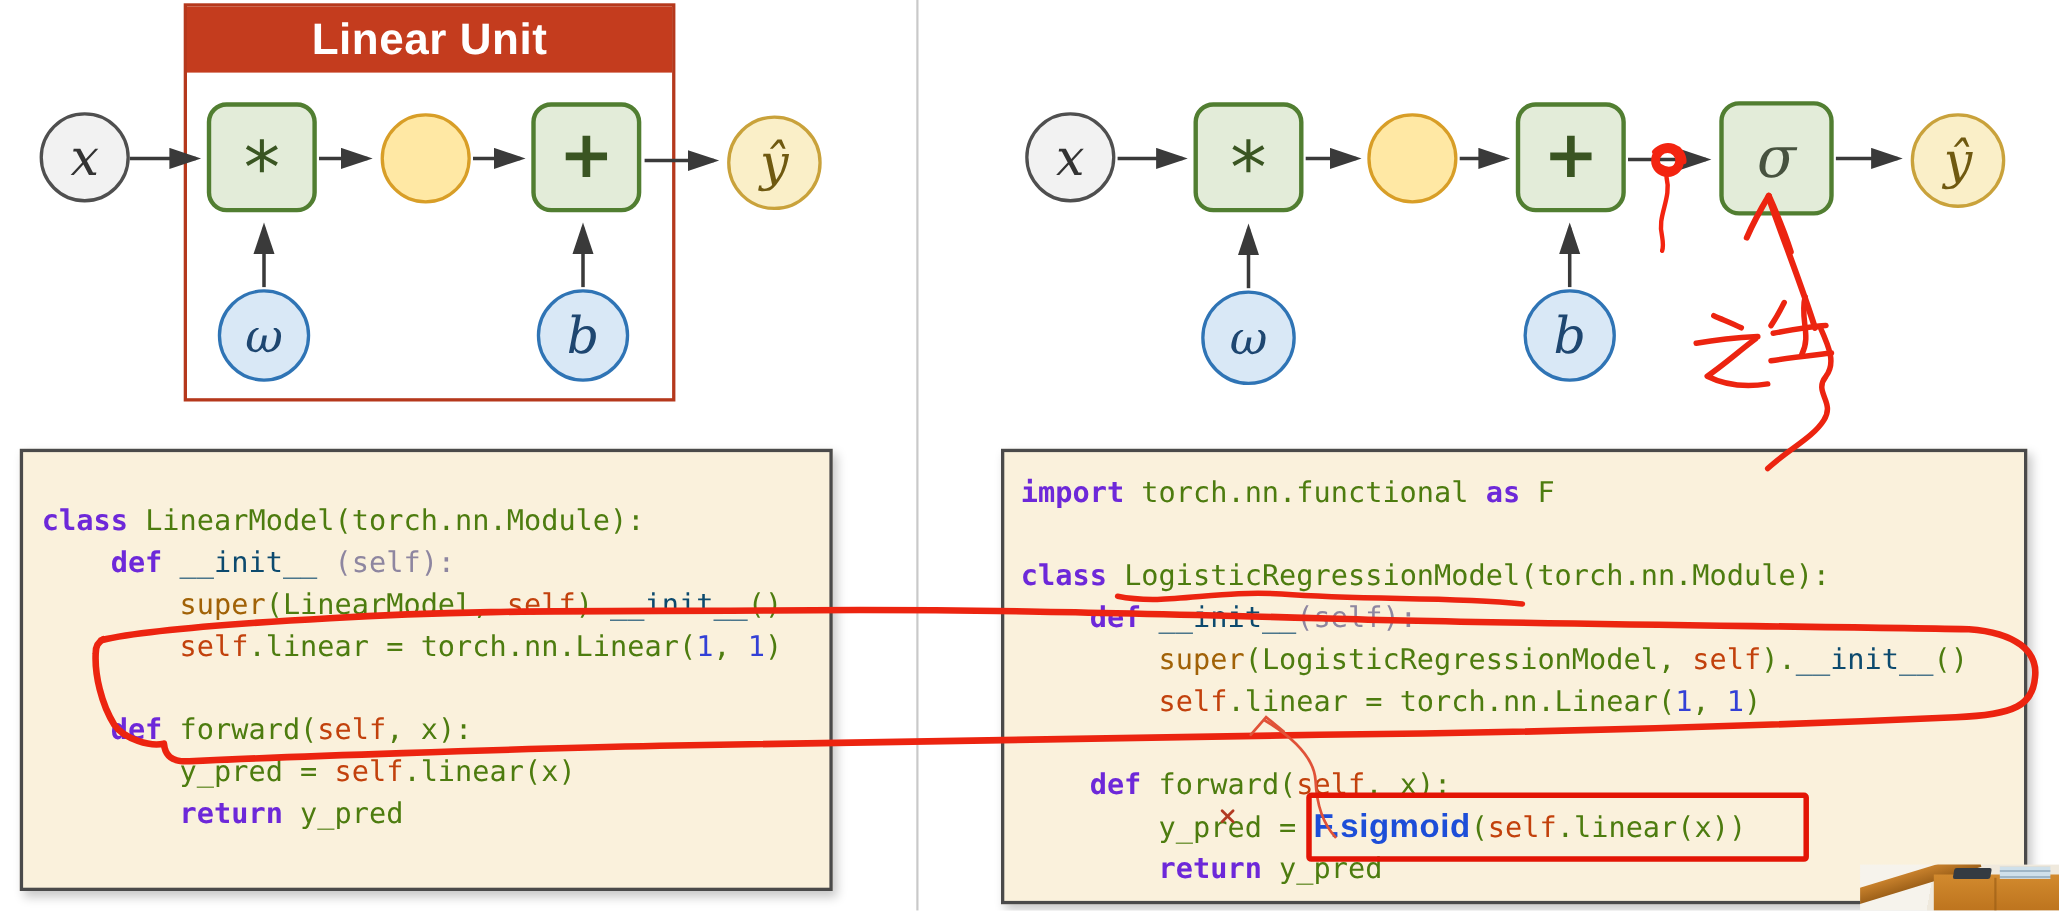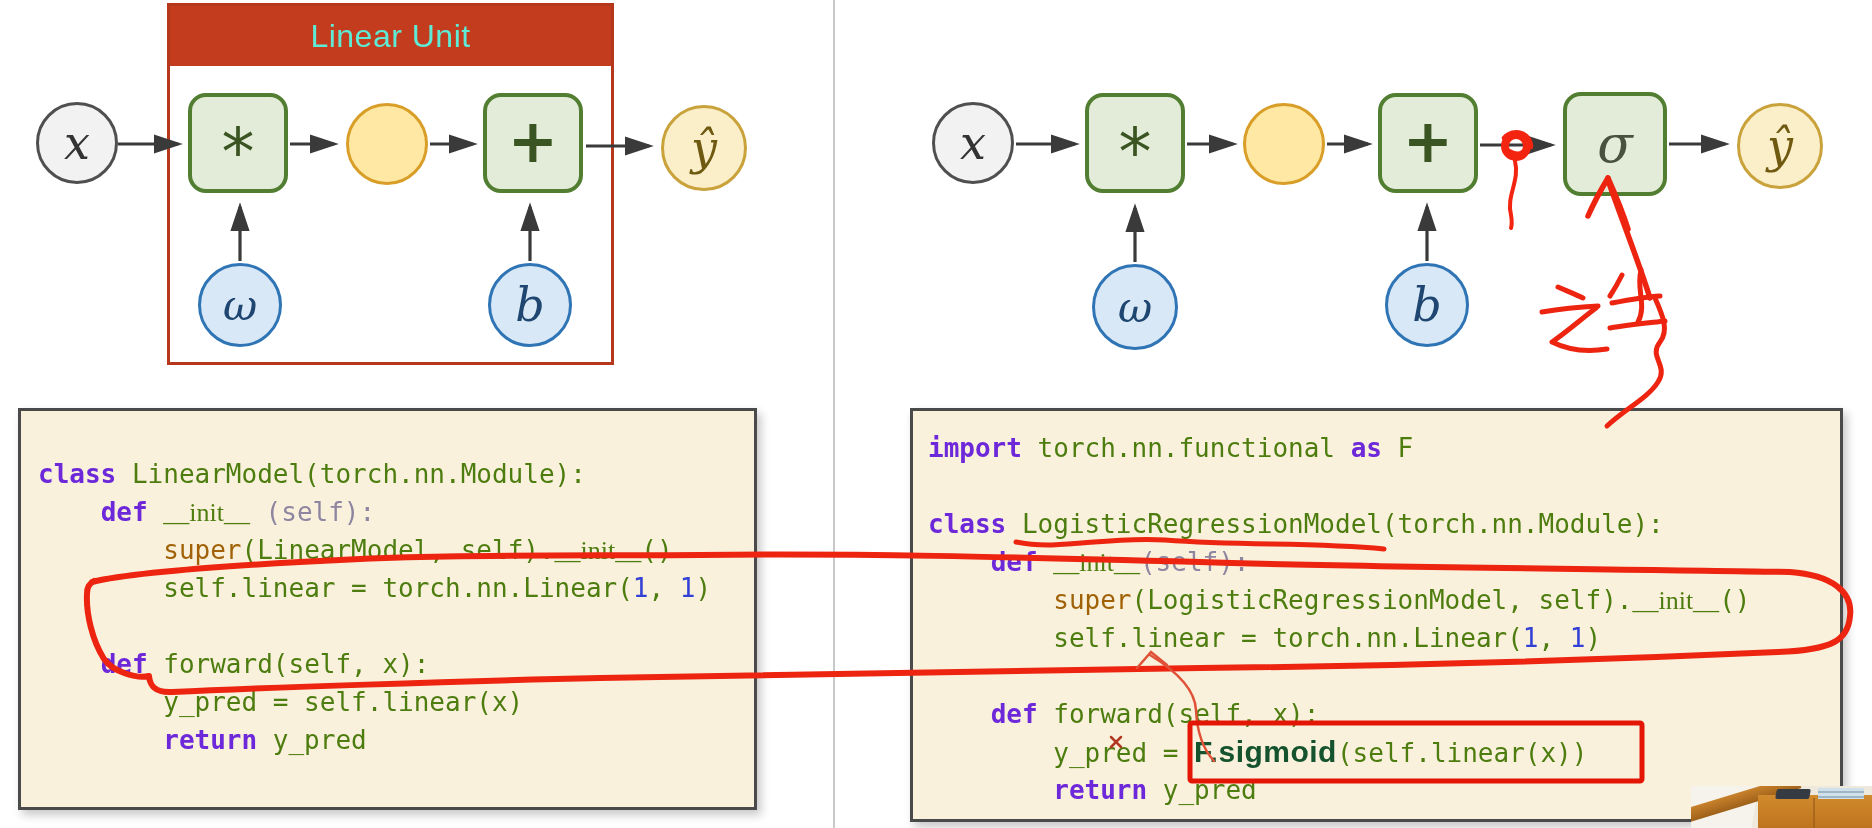--- a/index.html
+++ b/index.html
@@ -6,21 +6,21 @@
   .stage{position:relative;width:1872px;height:828px;background:#ffffff;overflow:hidden;
          font-family:"Liberation Sans",sans-serif;}
   .divider{position:absolute;left:833px;top:0;width:2px;height:828px;background:#c9c9c9;}
 
   
   .dbox{position:absolute;border:3px solid #b5381c;background:#ffffff;box-sizing:border-box;}
   .dbox.left{left:167px;top:3px;width:447px;height:362px;}
   .dbox.right{left:1065px;top:3px;width:622px;height:362px;}
   .dheader{position:absolute;left:0;top:0;right:0;height:60px;background:#c43c1e;
            display:flex;align-items:center;justify-content:center;}
-  .dheader span{color:#5eead4;font-size:32px;font-weight:400;letter-spacing:.5px;}
+  .dheader span{color:#ffffff;font-size:40px;font-weight:700;letter-spacing:.5px;}
 
   
   .node{position:absolute;box-sizing:border-box;display:flex;align-items:center;justify-content:center;}
   .circ{border-radius:50%;}
   .sq{border-radius:18px;}
   .n-x{width:82px;height:82px;background:#f2f2f2;border:3px solid #4f4f4f;
        font:italic 46px "DejaVu Serif",serif;color:#333;}
   .n-green{background:#e3ecd9;border:4px solid #517e31;color:#3a5522;}
   .n-ast{width:100px;height:100px;font:400 66px "DejaVu Sans",sans-serif;padding-top:18px;}
   .n-plus{width:100px;height:100px;font:700 60px "DejaVu Sans",sans-serif;padding-bottom:4px;}
@@ -33,26 +33,26 @@
 
   
   .code{position:absolute;background:#faf1dc;border:3px solid #4a4a4a;box-sizing:border-box;
         box-shadow:4px 5px 9px rgba(0,0,0,.22);
         font-family:"DejaVu Sans Mono",monospace;font-size:26px;line-height:38px;white-space:pre;}
   .code.left{left:18px;top:408px;width:739px;height:402px;padding:44px 0 0 17px;}
   .code.right{left:910px;top:408px;width:933px;height:414px;padding:18px 0 0 15px;}
   .cl{height:38px;}
   .s-kw{color:#6d28d9;font-weight:bold;}
   .s-plain{color:#4d7c0f;}
-  .s-self{color:#4d7c0f;}
+  .s-self{color:#c2410c;}
   .s-selfp{color:#8e86a0;}
-  .s-dunder{color:#4d7c0f;font-family:Liberation Serif, serif;}
+  .s-dunder{color:#0c4a6e;}
   .s-super{color:#a16207;}
   .s-num{color:#3340d6;}
-  .s-sig{font-family:"Liberation Sans",sans-serif;font-weight:bold;color:#14532d;
+  .s-sig{font-family:"Liberation Sans",sans-serif;font-weight:bold;color:#1d4ed8;
          font-size:30px;letter-spacing:.5px;}
 
   svg.overlay{position:absolute;left:0;top:0;pointer-events:none;}
 
   
   .photo{position:absolute;left:1691px;top:786px;width:181px;height:42px;overflow:hidden;
          background:linear-gradient(100deg,#f6f3ec 0 36%,#efe9dd 36% 100%);}
   .photo .rail{position:absolute;left:-14px;bottom:2px;width:130px;height:14px;background:
          linear-gradient(180deg,#c8812c,#9e6119);transform:rotate(-17deg);transform-origin:left bottom;}
   .photo .cab{position:absolute;right:0;bottom:0;width:114px;height:33px;

